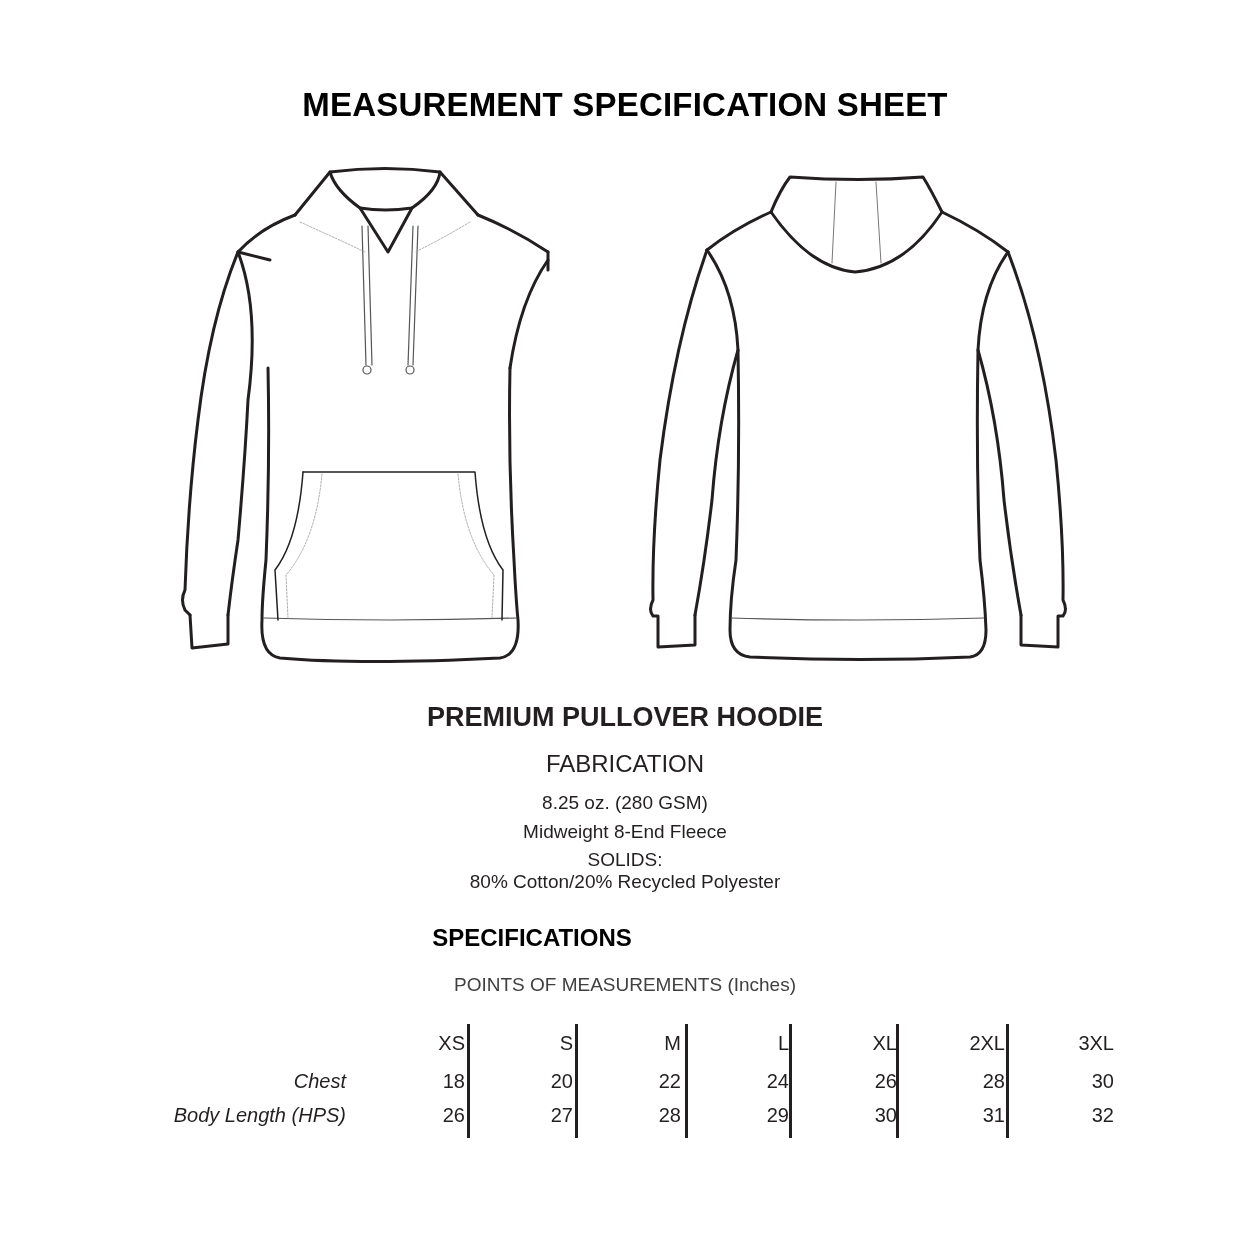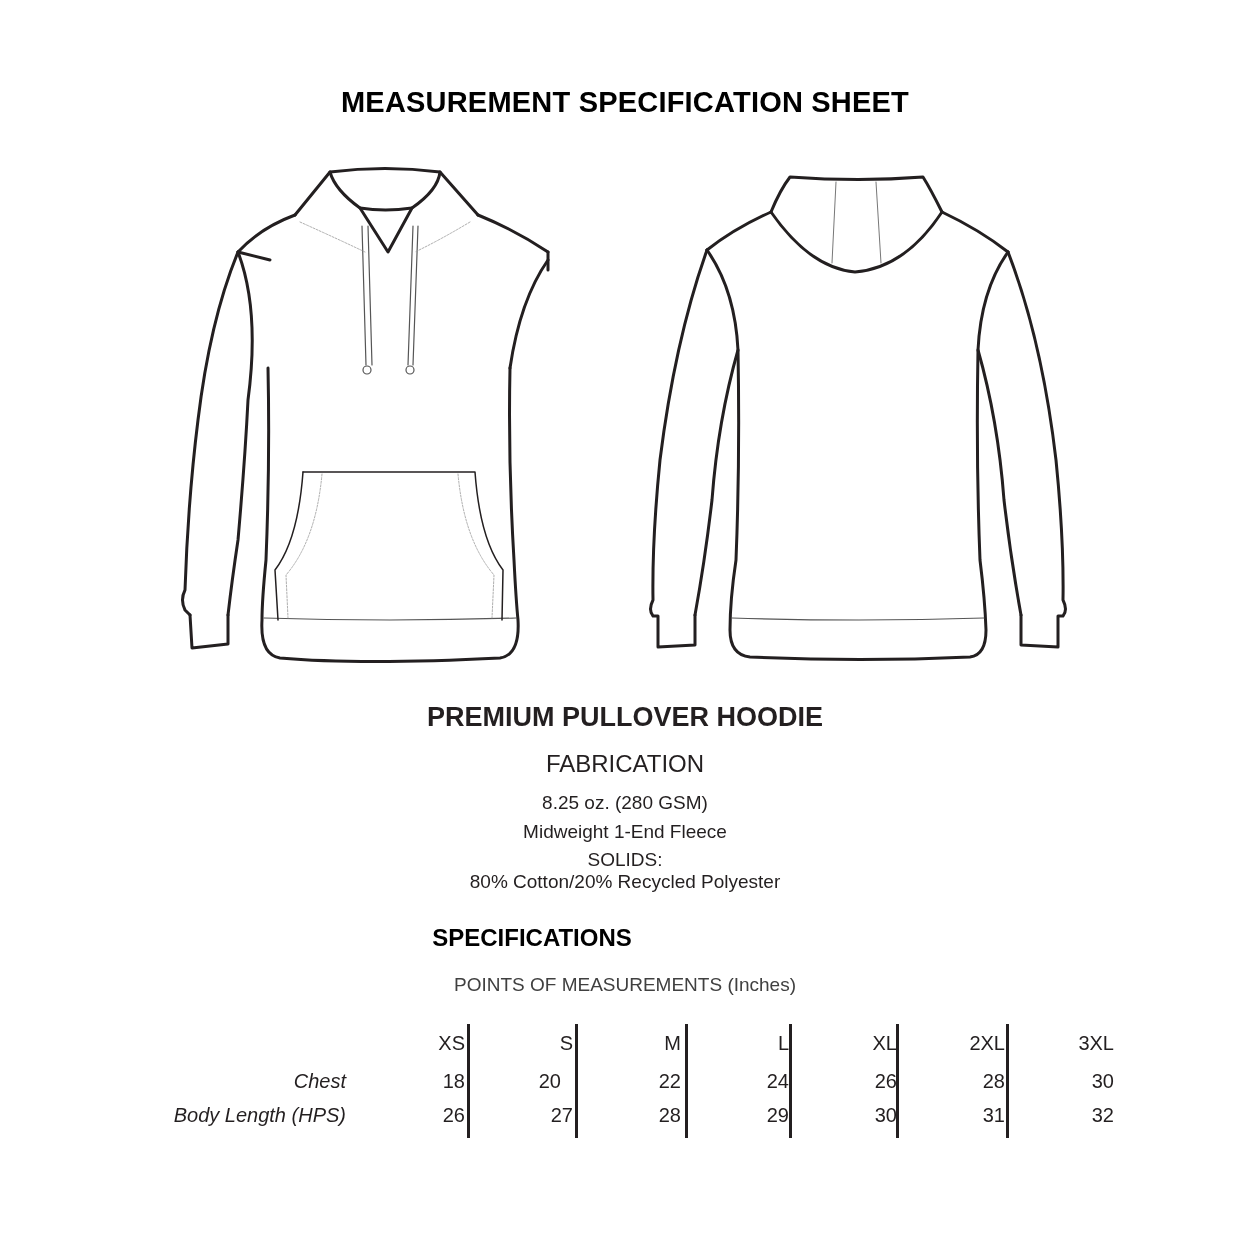--- a/index.html
+++ b/index.html
@@ -1,19 +1,19 @@
 <!DOCTYPE html>
 <html><head>
 <meta charset="utf-8">
 <style>
   html, body { margin: 0; padding: 0; background: #ffffff; }
   body { width: 1250px; height: 1250px; position: relative; overflow: hidden;
          font-family: "Liberation Sans", sans-serif; color: #231f20; }
   .title { position: absolute; top: 86px; left: 0; width: 1250px; text-align: center;
-           font-size: 29px; font-weight: bold; color: #000; letter-spacing: 0.2px; }
+           font-size: 33px; font-weight: bold; color: #000; letter-spacing: 0.2px; }
   .drawing { position: absolute; }
   .front { left: 170px; top: 160px; width: 380px; height: 510px; }
   .back { left: 640px; top: 160px; width: 440px; height: 510px; }
   .product { position: absolute; top: 702px; left: 0; width: 1250px; text-align: center;
              font-size: 27px; font-weight: bold; }
   .fab-head { position: absolute; top: 750px; left: 0; width: 1250px; text-align: center;
               font-size: 24px; font-weight: normal; }
   .fab-line { position: absolute; left: 0; width: 1250px; text-align: center; font-size: 19px; }
   .spec-head { position: absolute; top: 924px; left: 0; width: 1064px; text-align: center;
                font-size: 24px; font-weight: bold; color: #000; }
@@ -97,21 +97,21 @@
   <path d="M92 458 Q220 462 344 458" stroke="#555" stroke-width="1.2"></path>
   <g stroke="#777" stroke-width="1">
     <path d="M196 22 L192 103"></path>
       <path d="M236 22 L241 103"></path>
   </g>
 </svg>
 
 <div class="product">PREMIUM PULLOVER HOODIE</div>
 <div class="fab-head">FABRICATION</div>
 <div class="fab-line" style="top:792px">8.25 oz. (280 GSM)</div>
-<div class="fab-line" style="top:821px">Midweight 1-End Fleece</div>
+<div class="fab-line" style="top:821px">Midweight 8-End Fleece</div>
 <div class="fab-line" style="top:849px">SOLIDS:</div>
 <div class="fab-line" style="top:871px">80% Cotton/20% Recycled Polyester</div>
 
 <div class="spec-head">SPECIFICATIONS</div>
 <div class="pom">POINTS OF MEASUREMENTS (Inches)</div>
 
 <div>
 
   <div class="cell" style="left:415px;top:1032px">XS</div>
   <div class="cell" style="left:523px;top:1032px">S</div>
@@ -123,21 +123,21 @@
 
   <div class="divider" style="left:467px"></div>
   <div class="divider" style="left:575px"></div>
   <div class="divider" style="left:685px"></div>
   <div class="divider" style="left:789px"></div>
   <div class="divider" style="left:896px"></div>
   <div class="divider" style="left:1006px"></div>
 
   <div class="rowlabel" style="top:1070px">Chest</div>
   <div class="cell" style="left:415px;top:1070px">18</div>
-  <div class="cell" style="left:511px;top:1070px">20</div>
+  <div class="cell" style="left:523px;top:1070px">20</div>
   <div class="cell" style="left:631px;top:1070px">22</div>
   <div class="cell" style="left:739px;top:1070px">24</div>
   <div class="cell" style="left:847px;top:1070px">26</div>
   <div class="cell" style="left:955px;top:1070px">28</div>
   <div class="cell" style="left:1064px;top:1070px">30</div>
 
   <div class="rowlabel" style="top:1104px">Body Length (HPS)</div>
   <div class="cell" style="left:415px;top:1104px">26</div>
   <div class="cell" style="left:523px;top:1104px">27</div>
   <div class="cell" style="left:631px;top:1104px">28</div>

